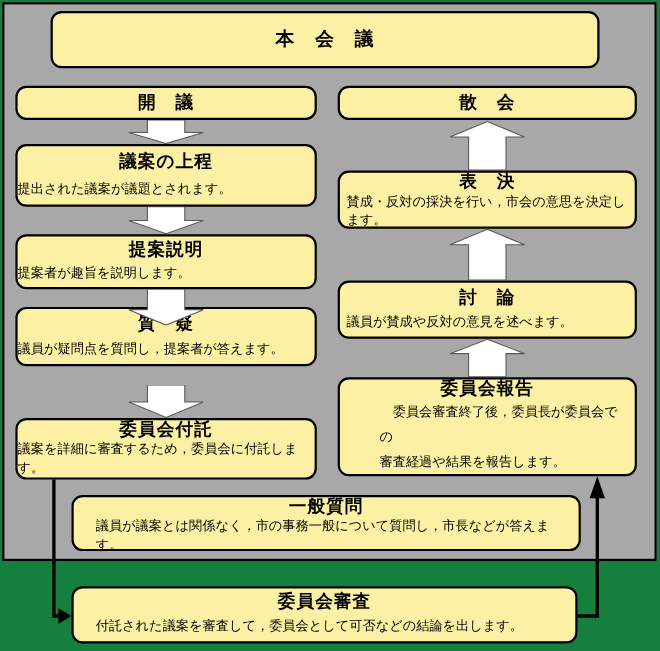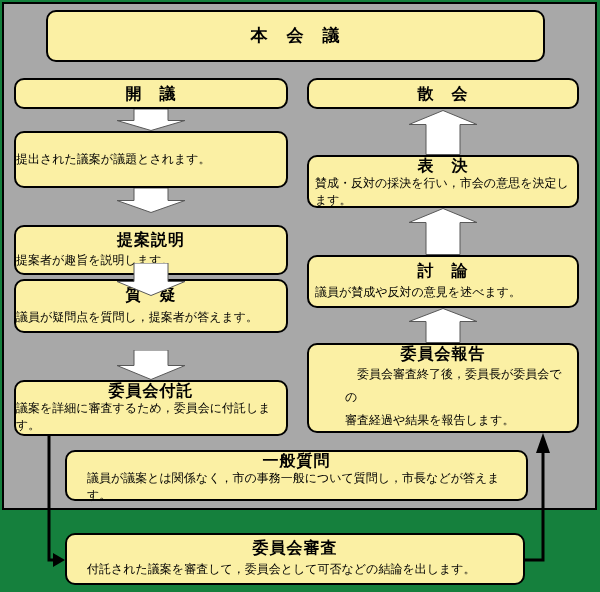--- a/index.html
+++ b/index.html
@@ -45,24 +45,25 @@
 
   <div class="box big" style="left:46px;top:10px;width:499px;height:52px">
     <div class="box-title">本　会　議</div>
   </div>
 
   <div class="box title-only" style="left:14px;top:78px;width:274px;height:31px">
     <div class="box-title">開　議</div>
   </div>
 
   <div class="box" style="left:14px;top:131px;width:274px;height:57px">
+    <div class="box-title">議案の上程</div>
     <div class="box-desc">提出された議案が議題とされます。</div>
   </div>
 
-  <div class="box" style="left:14px;top:225px;width:274px;height:50px">
+  <div class="box" style="left:14px;top:213px;width:274px;height:50px">
     <div class="box-title">提案説明</div>
     <div class="box-desc">提案者が趣旨を説明します。</div>
   </div>
 
   <div class="box" style="left:14px;top:279px;width:274px;height:54px">
     <div class="box-title">質　疑</div>
     <div class="box-desc">議員が疑問点を質問し，提案者が答えます。</div>
   </div>
 
   <div class="box" style="left:14px;top:380px;width:274px;height:56px">

